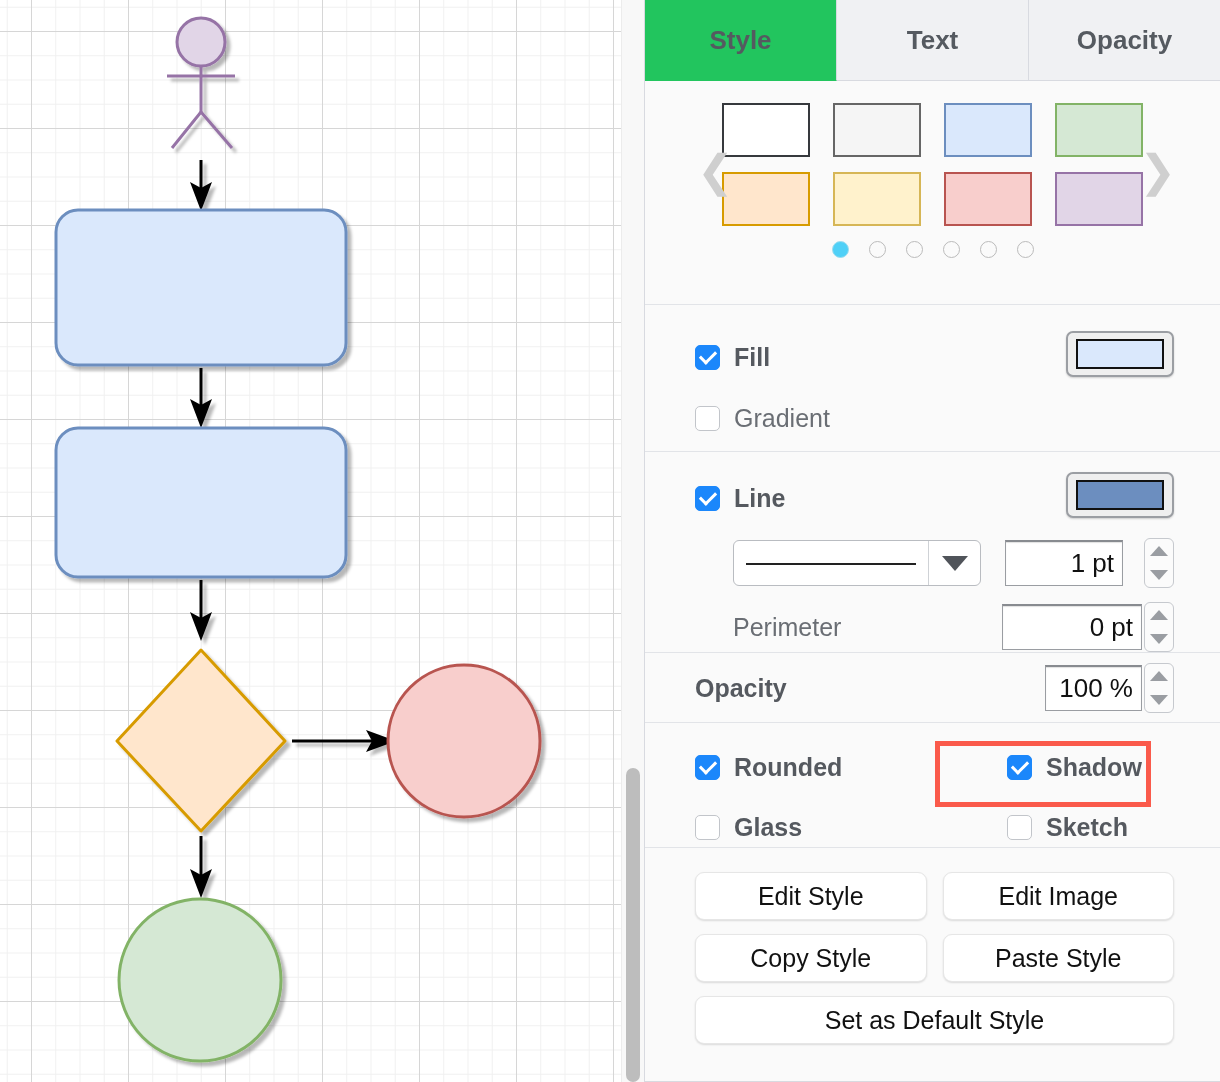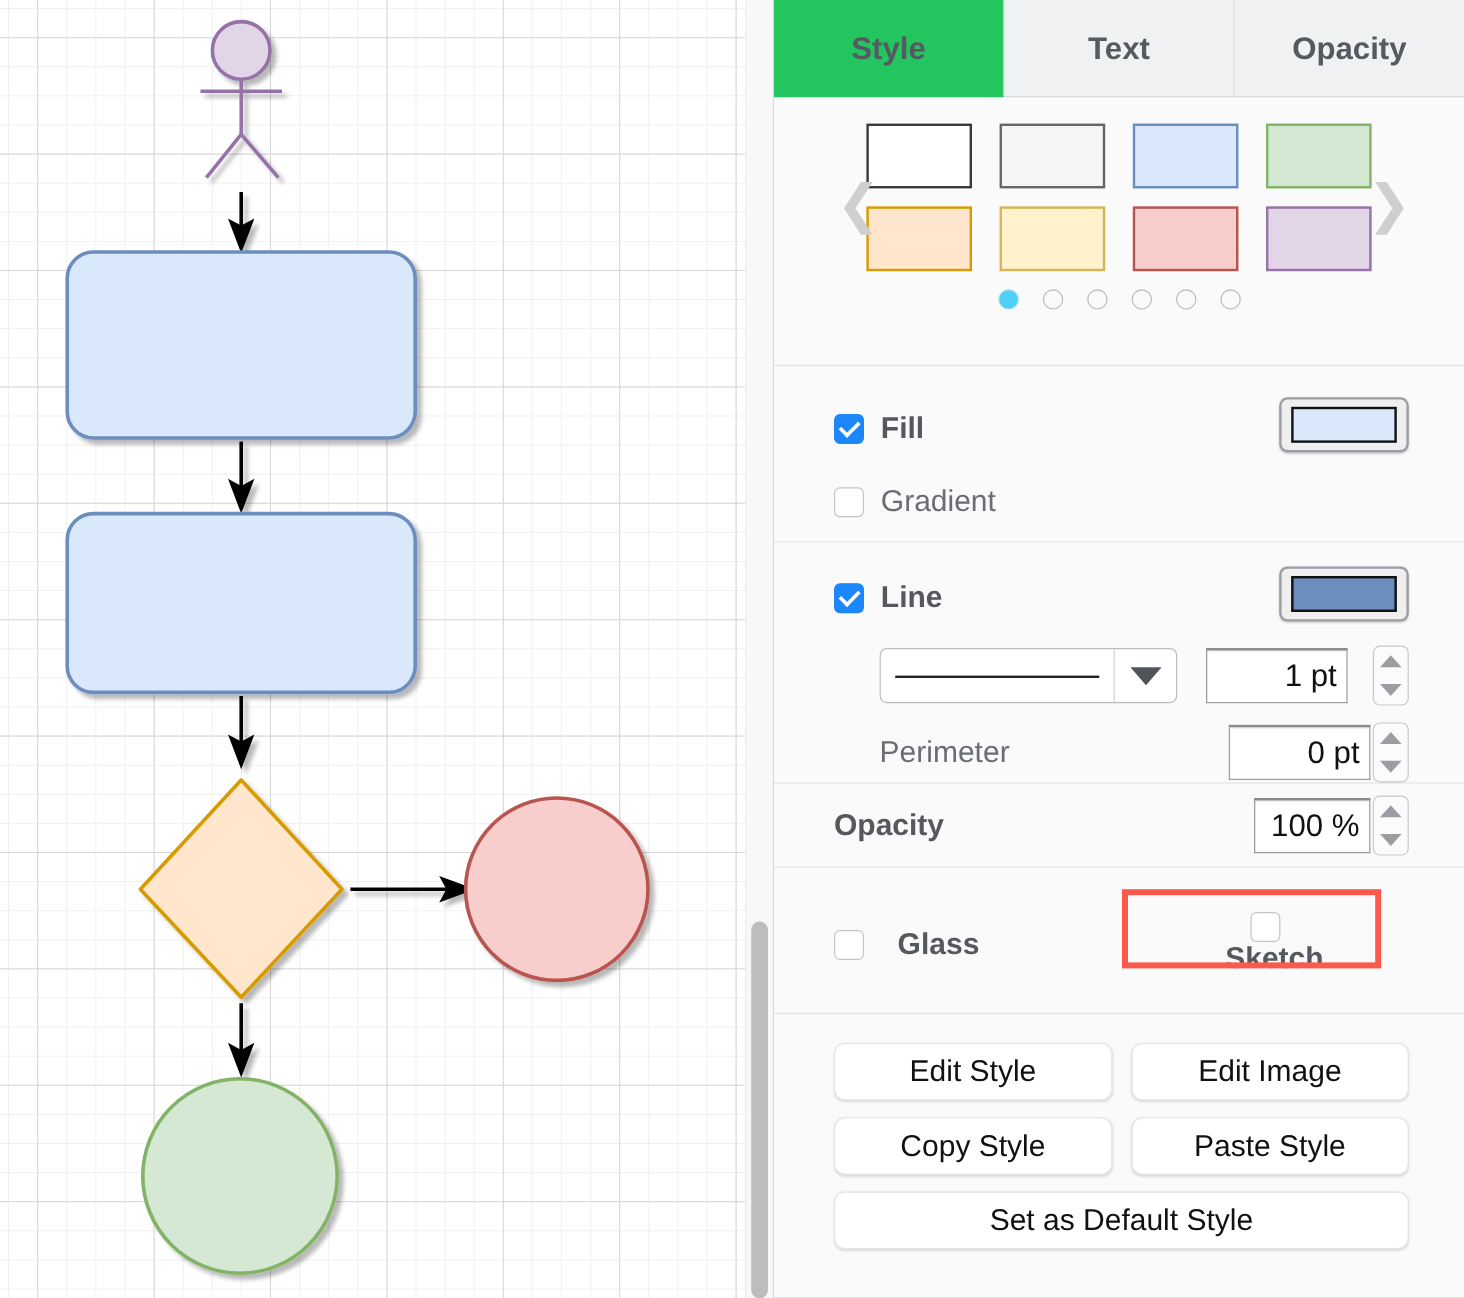--- a/index.html
+++ b/index.html
@@ -292,21 +292,21 @@
           <span>1 pt</span>
         </div>
         <div class="stepper">
           <span class="up"></span>
           <span class="dn"></span>
         </div>
       </div>
 
       <div class="row" style="height:50px;margin-top:14px;">
         <div class="lbl plain" style="margin-left:38px;">Perimeter</div>
-        <div class="fld" style="width:118px;position:absolute;right:32px;">
+        <div class="fld" style="width:140px;position:absolute;right:32px;">
           <span>0 pt</span>
         </div>
         <div class="stepper" style="position:absolute;right:0;">
           <span class="up"></span>
           <span class="dn"></span>
         </div>
       </div>
     </div>
 
     <div class="sec" style="flex:0 0 70px;padding:10px 46px 0 50px;">
@@ -316,24 +316,32 @@
           <span>100 %</span>
         </div>
         <div class="stepper" style="position:absolute;right:0;">
           <span class="up"></span>
           <span class="dn"></span>
         </div>
       </div>
     </div>
 
     <div class="sec" style="flex:0 0 122px;padding:24px 46px 0 50px;position:relative;">
-      <div class="row" style="height:40px;margin-top:20px;gap:14px;">
+      <div class="row" style="height:40px;">
+        <div class="cb on"></div>
+        <div class="lbl">Rounded</div>
+        <div class="row" style="position:absolute;left:312px;">
+          <div class="cb on"></div>
+          <div class="lbl">Shadow</div>
+        </div>
+      </div>
+      <div class="row" style="height:40px;margin-top:20px;">
         <div class="cb"></div>
         <div class="lbl">Glass</div>
-        <div class="row" style="position:absolute;left:312px;flex-direction:column;">
+        <div class="row" style="position:absolute;left:312px;">
           <div class="cb"></div>
           <div class="lbl">Sketch</div>
         </div>
       </div>
       <div id="hl-shadow"></div>
     </div>
 
     <div class="sec" style="flex:1 1 auto;padding:24px 46px 0 50px;border-bottom:1px solid #d8dae0;">
       <div class="btnrow">
         <div class="btn" style="flex:1 1 0;">

